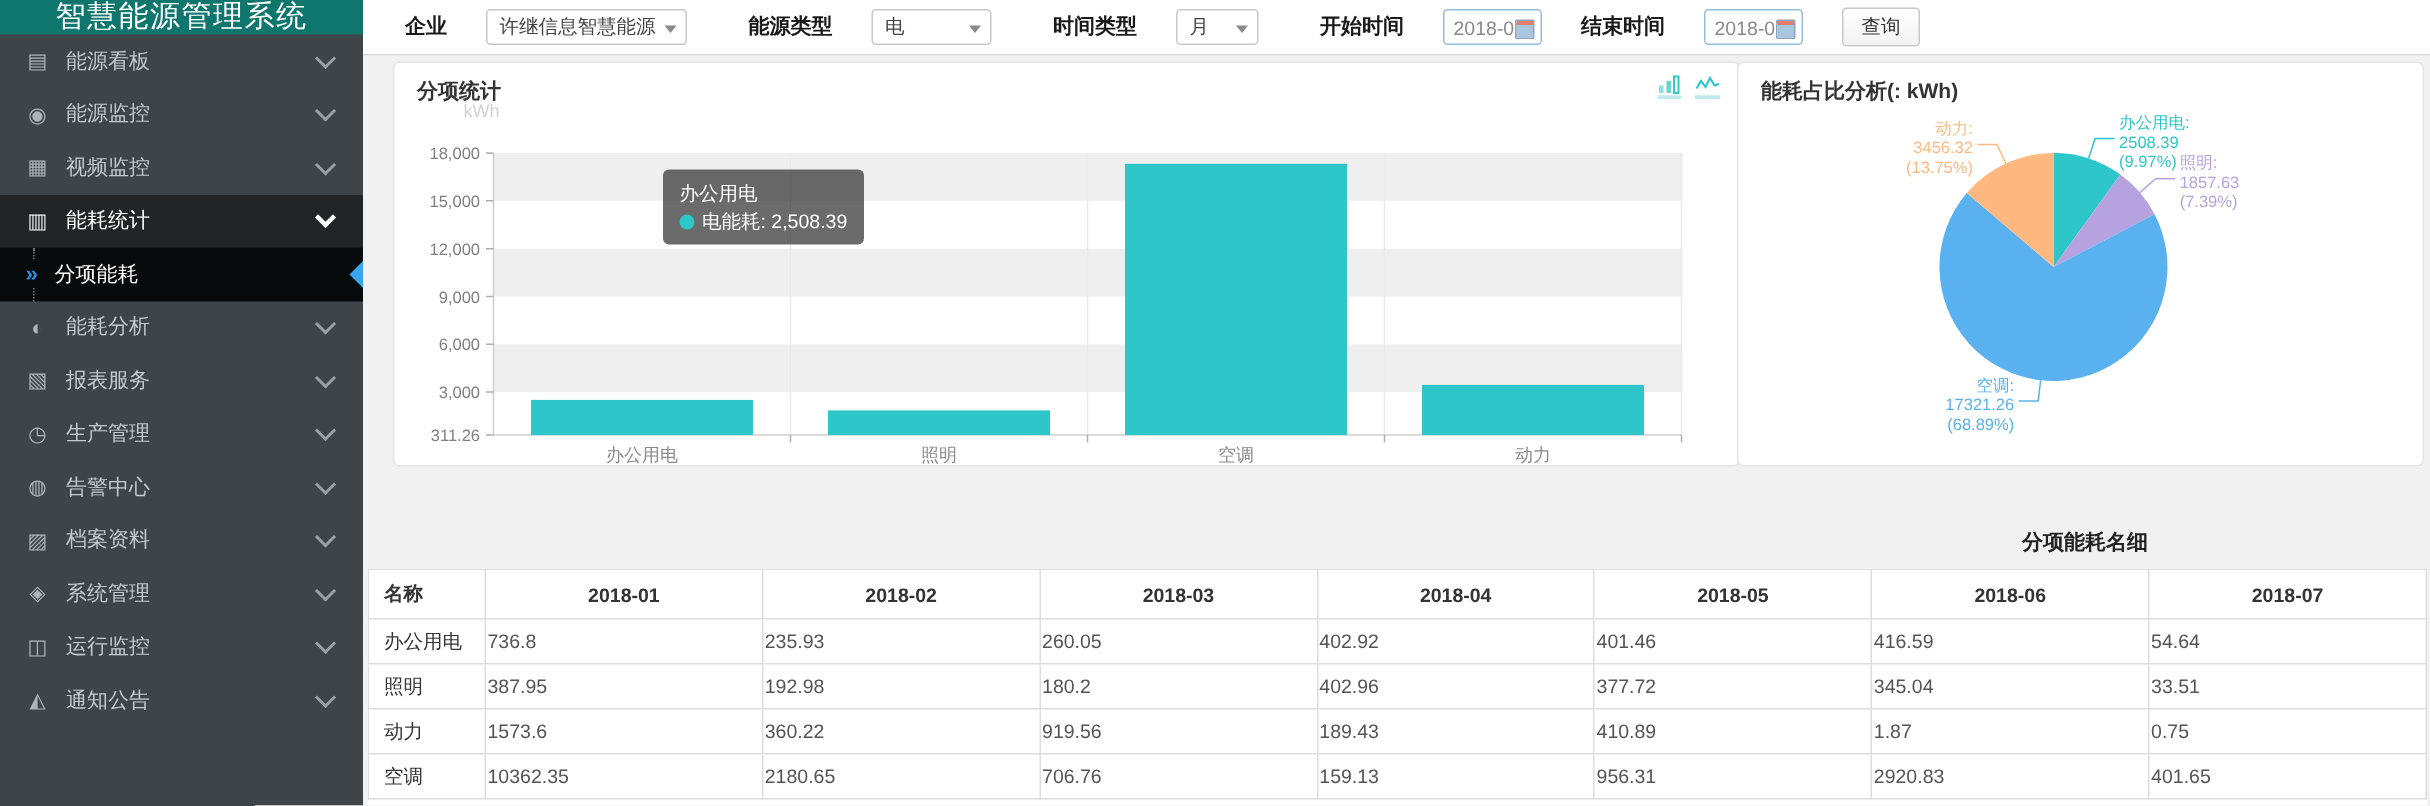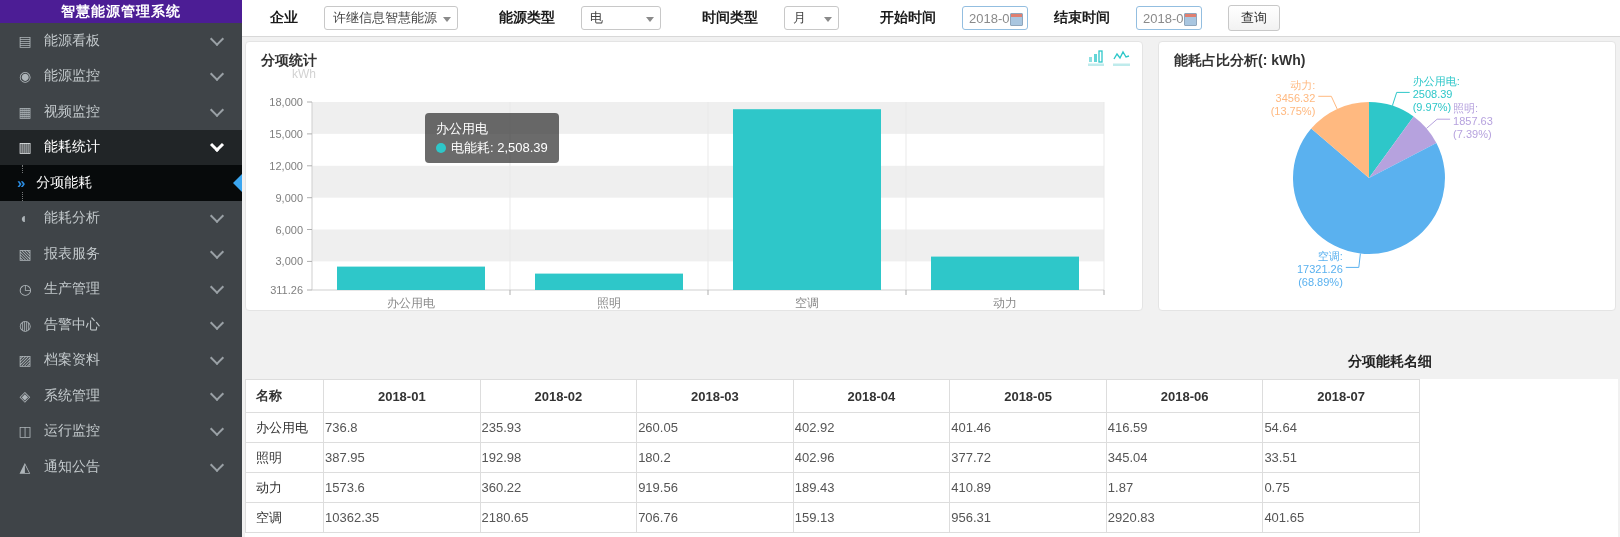--- a/index.html
+++ b/index.html
@@ -2,22 +2,22 @@
 <html><head>
 <meta charset="utf-8">
 <style>
   html,body{margin:0;padding:0;}
   body{width:1620px;height:537px;overflow:hidden;background:#F1F1F1;
        font-family:"Liberation Sans","DejaVu Sans",sans-serif;position:relative;}
   #app{position:absolute;inset:0;width:1620px;height:537px;}
 
   
   .sidebar{position:absolute;left:0;top:0;width:242px;height:537px;background:#3F4448;}
-  .side-header{height:23px;line-height:23px;background:#4c1d95;color:#fff;
-               font-size:14px;font-weight:bold;text-align:center;letter-spacing:1px;}
+  .side-header{height:23px;line-height:23px;background:#0f766e;color:#fff;
+               font-size:20px;font-weight:normal;text-align:center;letter-spacing:1px;}
   .side-item{position:relative;height:35.5px;display:flex;align-items:center;
              color:#C3C9CC;font-size:14px;cursor:pointer;}
   .side-item .ico{width:16px;margin-left:17px;font-size:14px;color:#AEB5B9;text-align:center;}
   .side-item .lab{margin-left:11px;flex:1;}
   .side-item .chev{width:8px;height:8px;border-right:2px solid #9AA1A6;border-bottom:2px solid #9AA1A6;
                    transform:rotate(45deg);margin-right:20px;margin-top:-4px;}
   .side-item.active{background:#212527;color:#FFFFFF;}
   .side-item.active .ico{color:#E8ECEE;}
   .side-item.active .chev{border-color:#FFFFFF;border-width:3px;width:7px;height:7px;}
   .side-sub{position:relative;height:35.5px;display:flex;align-items:center;background:#070A0B;color:#FFF;font-size:14px;cursor:pointer;}
@@ -42,37 +42,37 @@
   .datebox{position:relative;width:66px;height:24px;border:1px solid #93BEE0;border-radius:3px;background:#FFF;
        display:flex;align-items:center;padding-left:6px;font-size:13px;color:#8A8A8A;box-sizing:border-box;cursor:text;}
   .datebox .cal{position:absolute;right:4px;top:6px;width:11px;height:11px;border:1px solid #8FA6BC;border-radius:1px;
        background:linear-gradient(to bottom,#E07F70 0 3px,#A9C6E0 3px);}
   .query{height:26px;padding:0 12px;border:1px solid #C8C8C8;border-radius:3px;
        background:linear-gradient(#FFFFFF,#F2F2F2);font-size:13px;color:#333;cursor:pointer;
        font-family:"Liberation Sans","DejaVu Sans",sans-serif;}
 
   
   .panel{position:absolute;background:#FFF;border:1px solid #E4E4E4;border-radius:4px;box-sizing:border-box;}
-  .bar-panel{left:245px;top:41px;width:898px;height:270px;}
+  .bar-panel{left:262px;top:41px;width:898px;height:270px;}
   .pie-panel{left:1158px;top:41px;width:458px;height:270px;}
   .panel-title{position:absolute;left:15px;top:10px;font-size:14px;font-weight:bold;color:#333;z-index:3;}
   .toolbox{position:absolute;right:12px;top:7px;display:flex;gap:9px;z-index:3;}
   .toolbox svg{cursor:pointer;}
   .chart-svg{position:absolute;left:0;top:0;z-index:1;}
 
   .bar-tooltip{position:absolute;left:179px;top:71px;z-index:5;background:rgba(50,50,50,0.72);
       border-radius:4px;padding:6px 11px;color:#FFF;font-size:13px;line-height:19px;pointer-events:none;white-space:nowrap;}
   .tt-row{display:flex;align-items:center;text-align:right;}
   .tt-dot{width:10px;height:10px;border-radius:50%;background:#2EC7C9;margin-right:5px;}
 
   
   .table-title{position:absolute;left:245px;top:353px;width:2290px;text-align:center;
       font-size:14px;font-weight:bold;color:#222;}
   .table-wrap{position:absolute;left:245px;top:379px;width:1373px;height:158px;background:#FFF;overflow:hidden;}
-  table.etable{border-collapse:collapse;table-layout:fixed;width:1175px;background:#FFF;}
+  table.etable{border-collapse:collapse;table-layout:fixed;width:1373px;background:#FFF;}
   .etable th,.etable td{border:1px solid #DDD;font-size:13px;box-sizing:border-box;}
   .etable th{height:33px;font-weight:bold;color:#333;text-align:center;}
   .etable th.name-col{width:78px;text-align:left;padding-left:10px;}
   .etable td{height:30px;color:#555;text-align:left;}
   .etable td.name-cell{text-align:left;padding-left:10px;color:#333;}
 </style>
 </head>
 <body>
 
 <div id="app">

